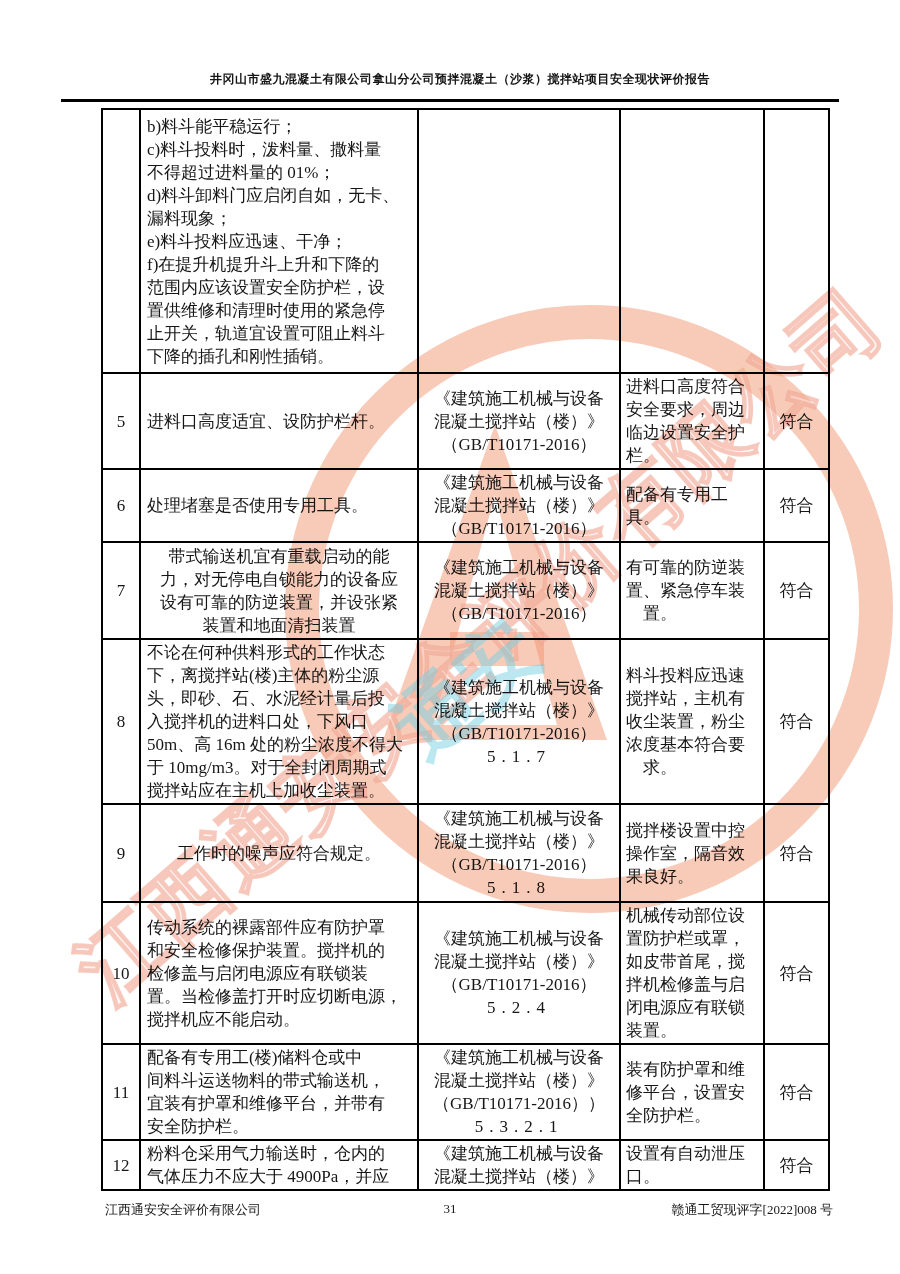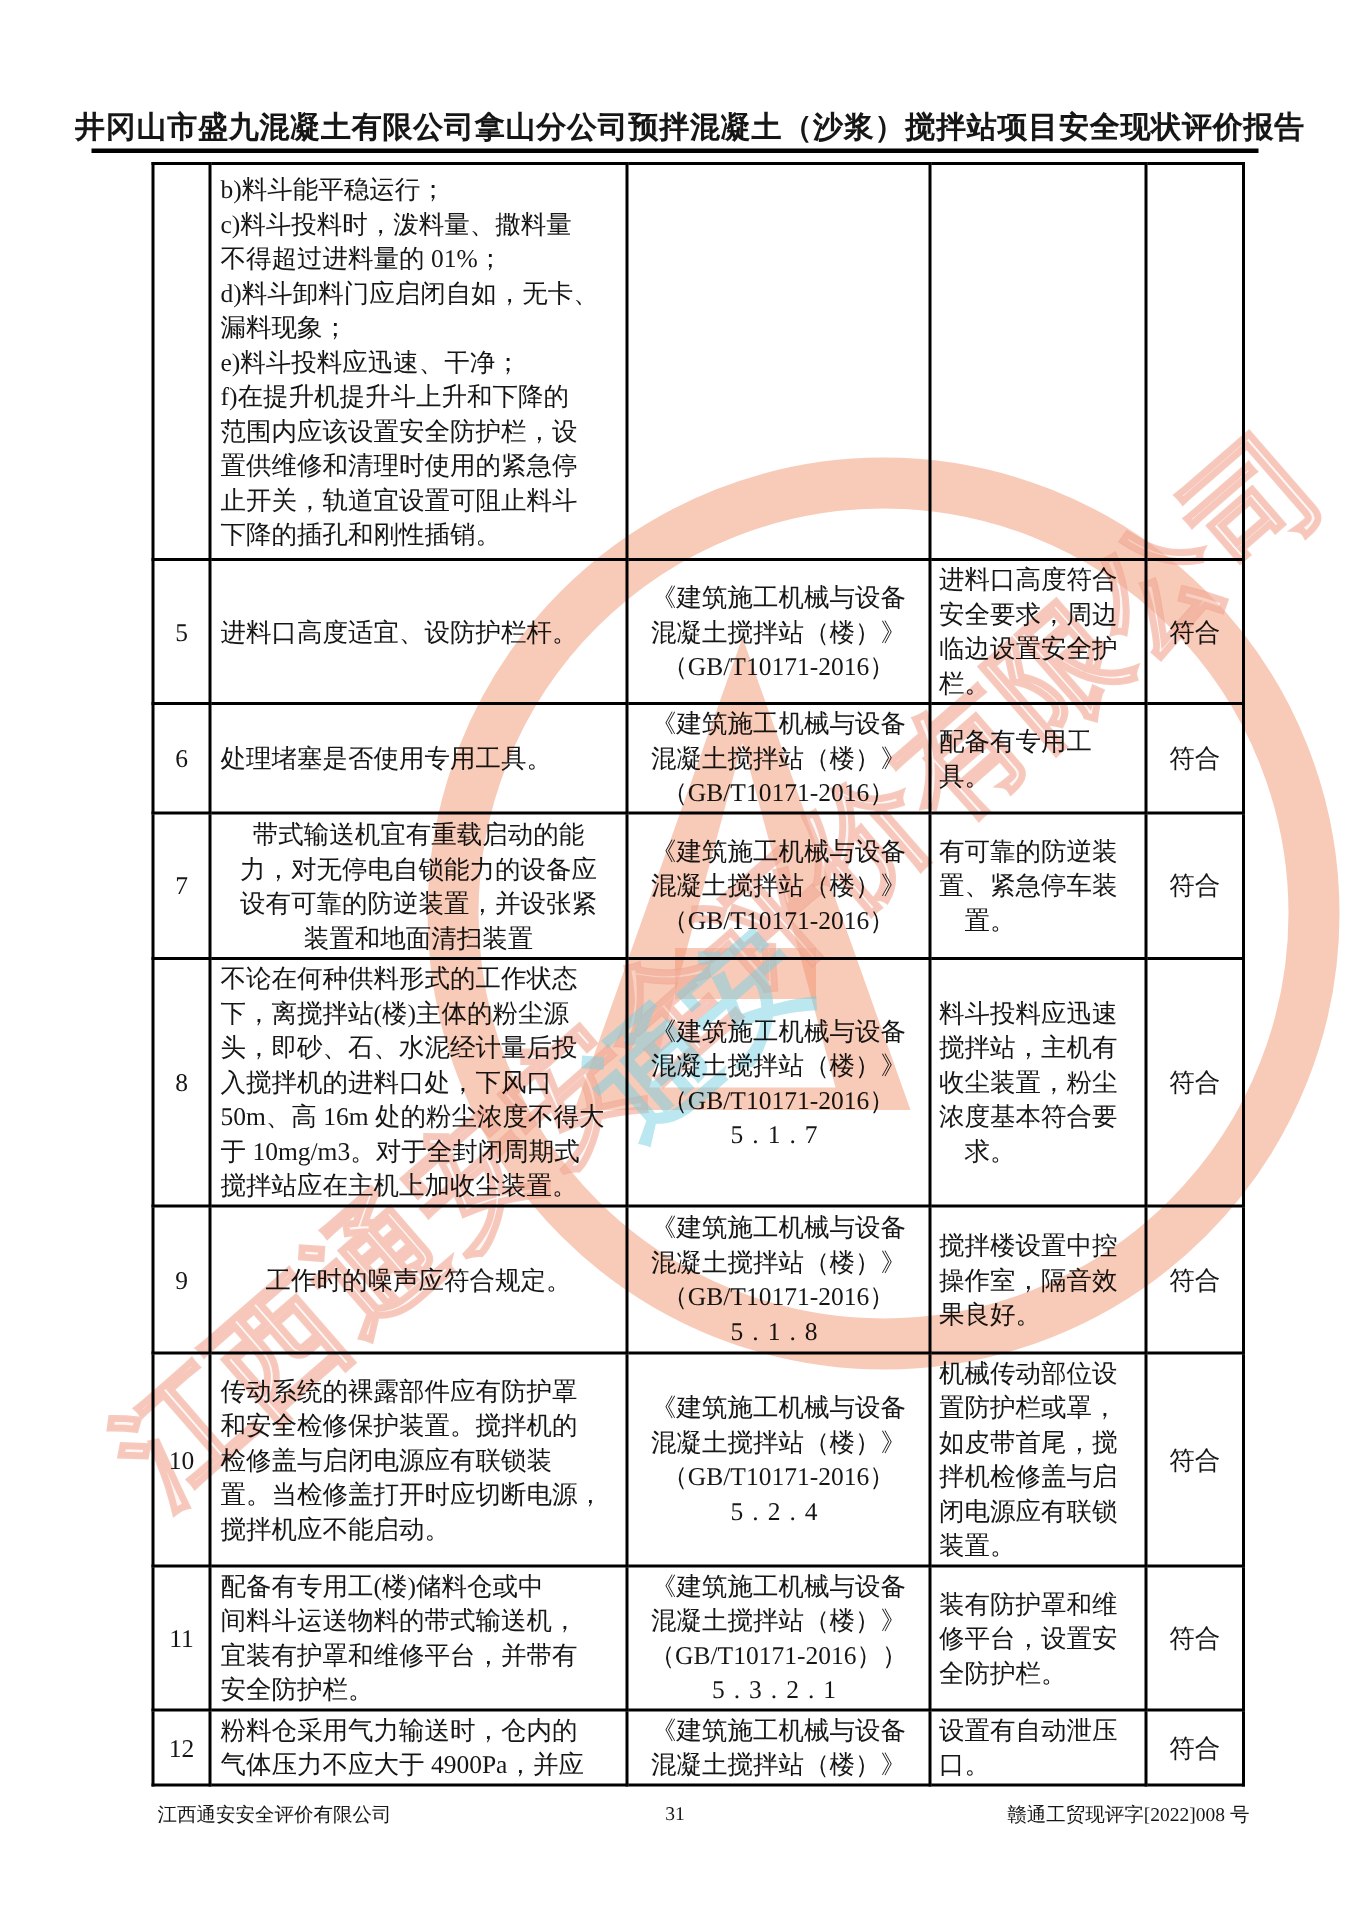--- a/index.html
+++ b/index.html
@@ -2,21 +2,21 @@
 <html><head>
 <meta charset="utf-8">
 <style>
   html,body{margin:0;padding:0;}
   body{
     width:900px;height:1274px;position:relative;background:#ffffff;overflow:hidden;
     font-family:"Liberation Serif","DejaVu Serif",serif;color:#161616;
   }
   .page-title{
     position:absolute;top:71px;left:40px;width:840px;text-align:center;
-    font-size:20px;font-weight:bold;letter-spacing:0.5px;white-space:nowrap;
+    font-size:12px;font-weight:bold;letter-spacing:0.5px;white-space:nowrap;
   }
   .title-rule{position:absolute;top:99px;left:61px;width:778px;height:3px;background:#000;}
 
   table.report{
     position:absolute;left:101px;top:108px;width:727px;
     border-collapse:collapse;table-layout:fixed;
   }
   table.report td{
     border:2px solid #000;font-size:17px;line-height:23px;vertical-align:middle;
     overflow:hidden;

